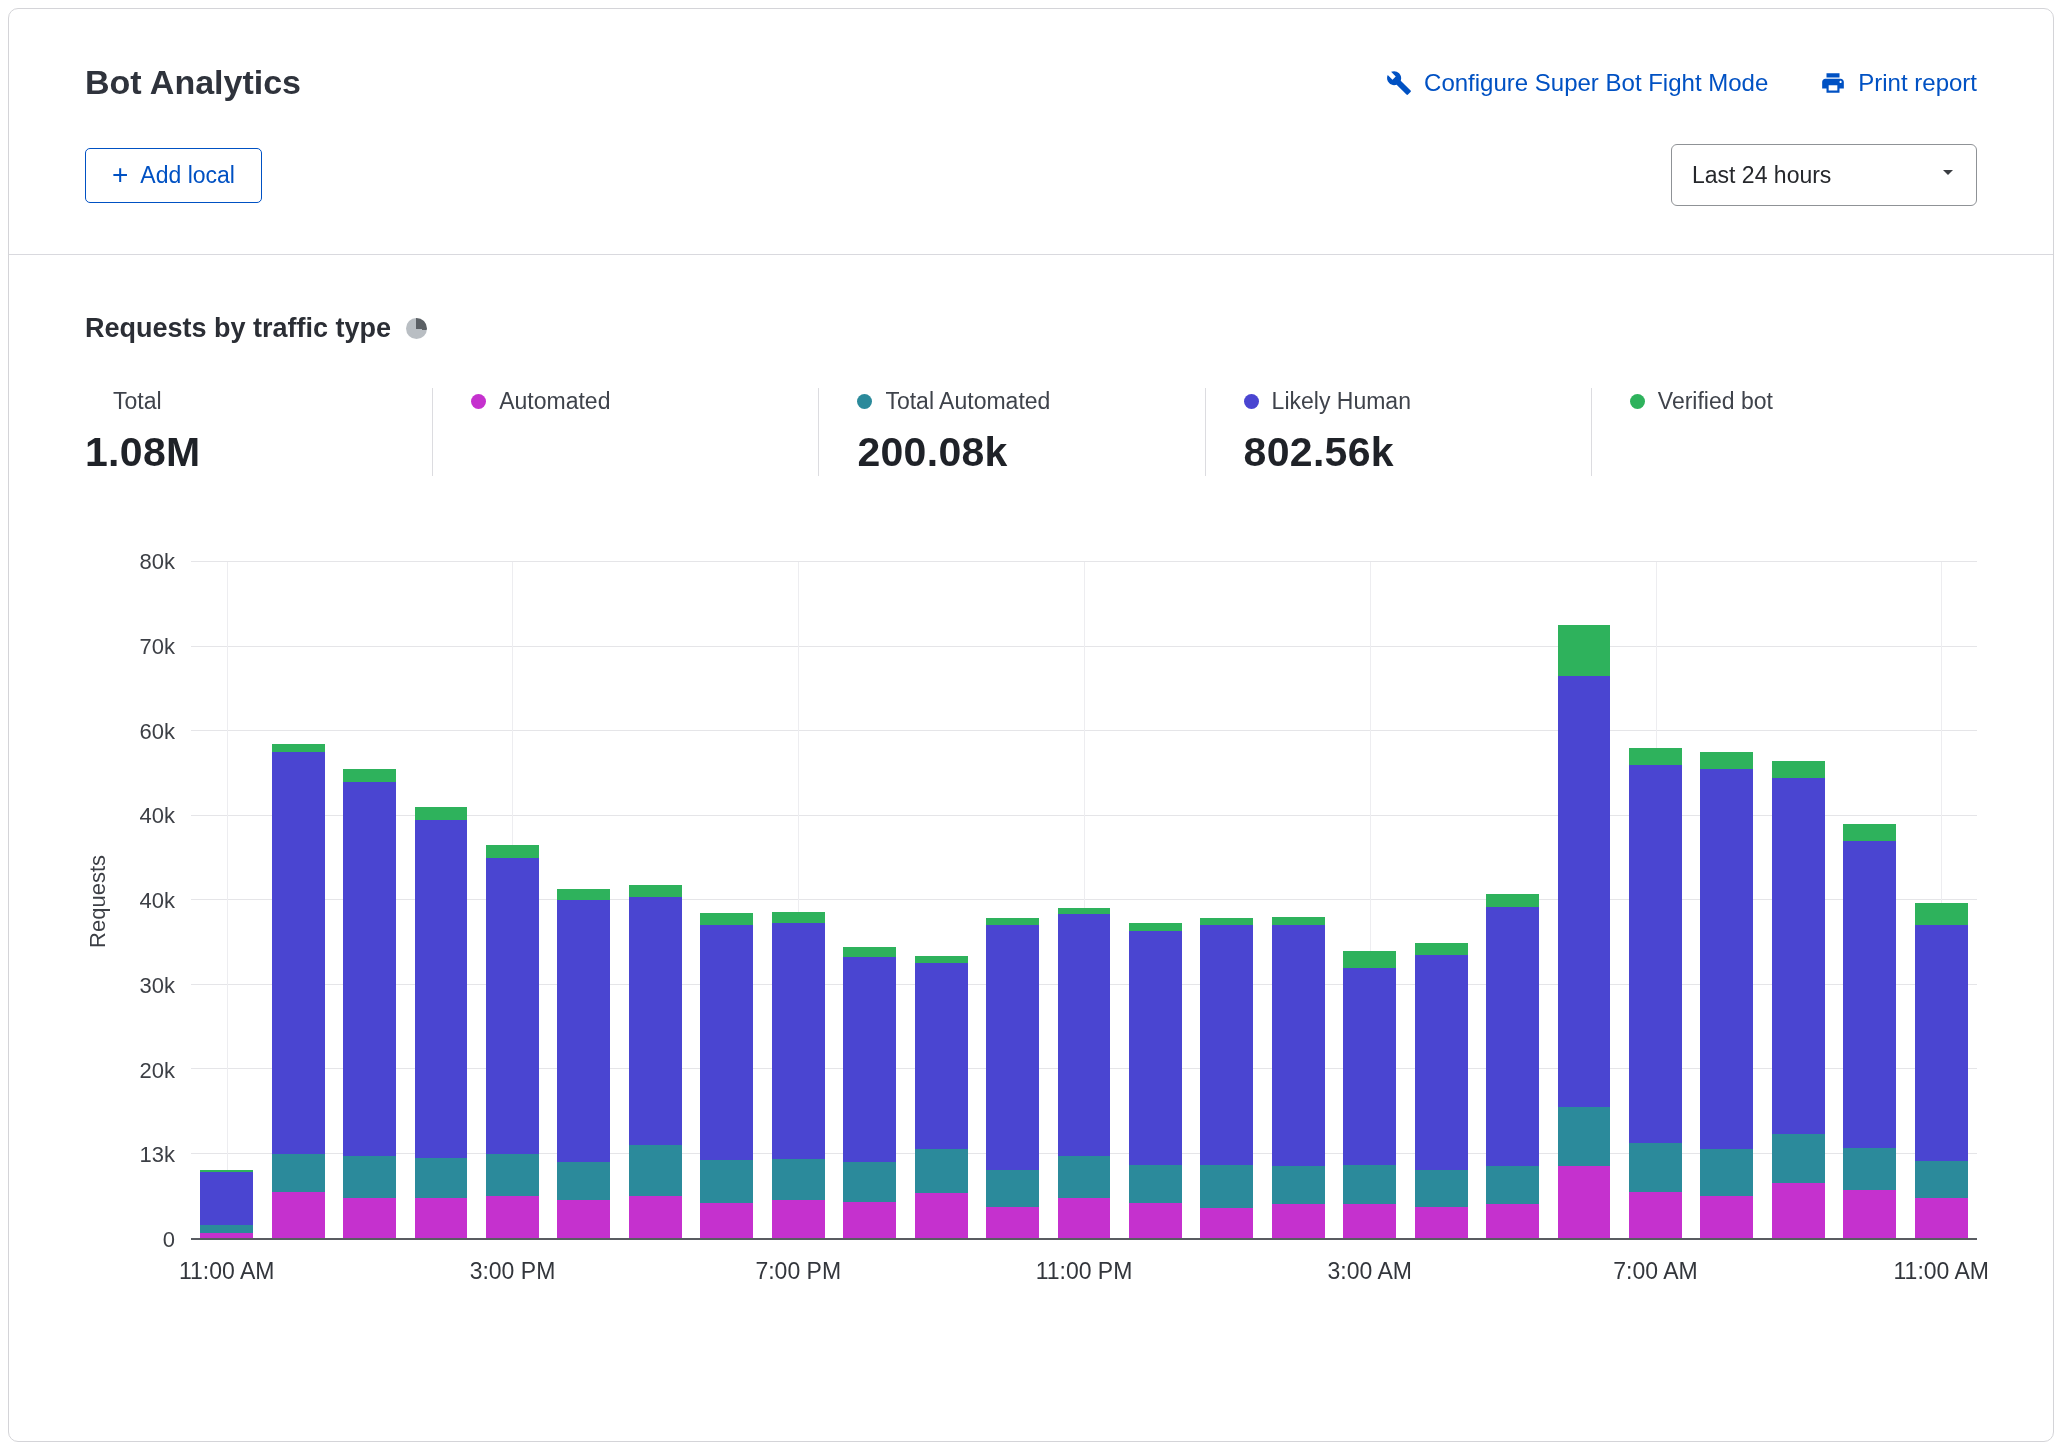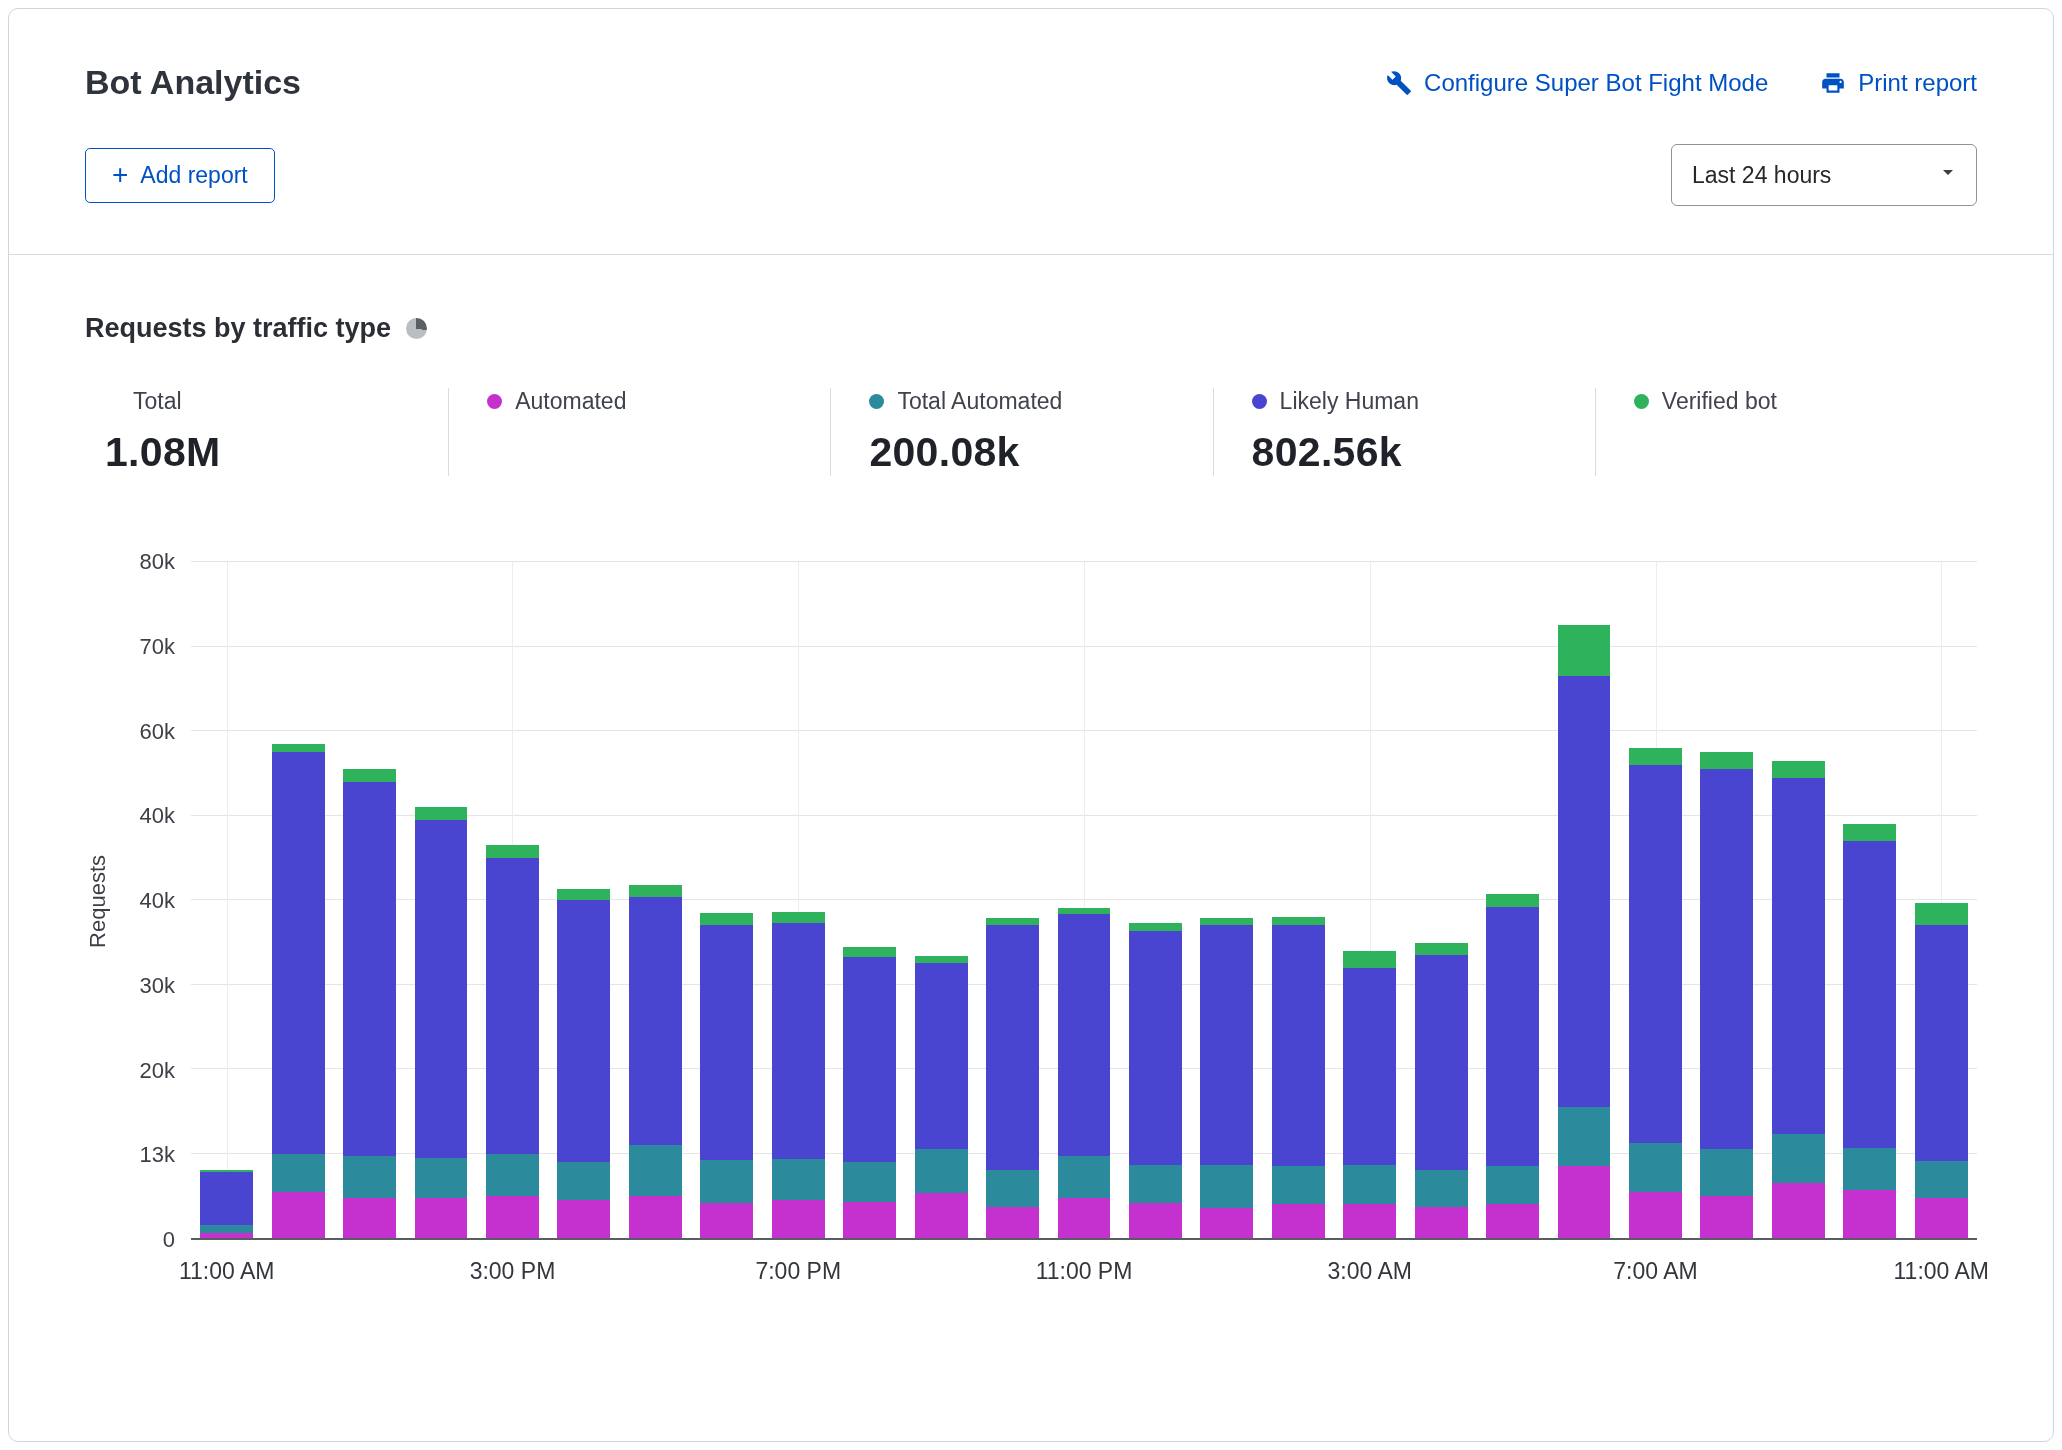--- a/index.html
+++ b/index.html
@@ -31,21 +31,21 @@
   }
   .divider { border-top:1px solid #d9d9de; }
   
   .chart-section { padding:0 76px; }
   .section-title-row { display:flex; align-items:center; gap:15px; margin-top:58px; }
   h2 { font-size:27px; margin:0; color:#2b2e35; font-weight:700; }
   .pie-icon { width:21px; height:21px; border-radius:50%;
     background:conic-gradient(#5b6065 0deg 100deg, #b9bec3 100deg 360deg); }
   .stats-row { display:flex; margin-top:44px; }
   .stat { flex:1; padding-left:38px; border-left:1px solid #dcdce0; }
-  .stat:first-child { padding-left:0; border-left:none;margin-left:20px; }
+  .stat:first-child { padding-left:0; border-left:none; }
   .stat-label-row { display:flex; align-items:center; gap:13px; font-size:23px; color:#3f434b; }
   .dot { width:15px; height:15px; border-radius:50%; flex:0 0 auto; }
   .stat-value { font-size:41px; font-weight:700; color:#1f2228; margin-top:14px; letter-spacing:.3px; }
   
   .chart { margin-top:86px; display:grid; grid-template-columns:36px 70px 1fr; padding-bottom:36px; }
   .y-title { grid-column:1; grid-row:1; writing-mode:vertical-rl; transform:rotate(180deg);
     text-align:center; font-size:22px; color:#3c3f45; align-self:center; }
   .y-labels { grid-column:2; grid-row:1; position:relative; }
   .y-label { position:absolute; right:16px; transform:translateY(50%); font-size:22px; color:#3c3f45; }
   .plot { grid-column:3; grid-row:1; position:relative; height:676px; border-bottom:2px solid #595c62; }
@@ -82,21 +82,21 @@
             </svg>
         </span>
         <span>Print report</span>
       </a>
     </div>
   </div>
 
   <div class="filter-row">
     <button class="add-filter">
       <span class="plus">+</span>
-      <span>Add report</span>
+      <span>Add local</span>
     </button>
     <div class="time-select">
       <span>Last 24 hours</span>
       <span>
         <svg width="24" height="24" viewBox="0 0 24 24" fill="#3a3d42">
             <path d="M7 10l5 5 5-5z"></path>
           </svg>
       </span>
     </div>
   </div>

